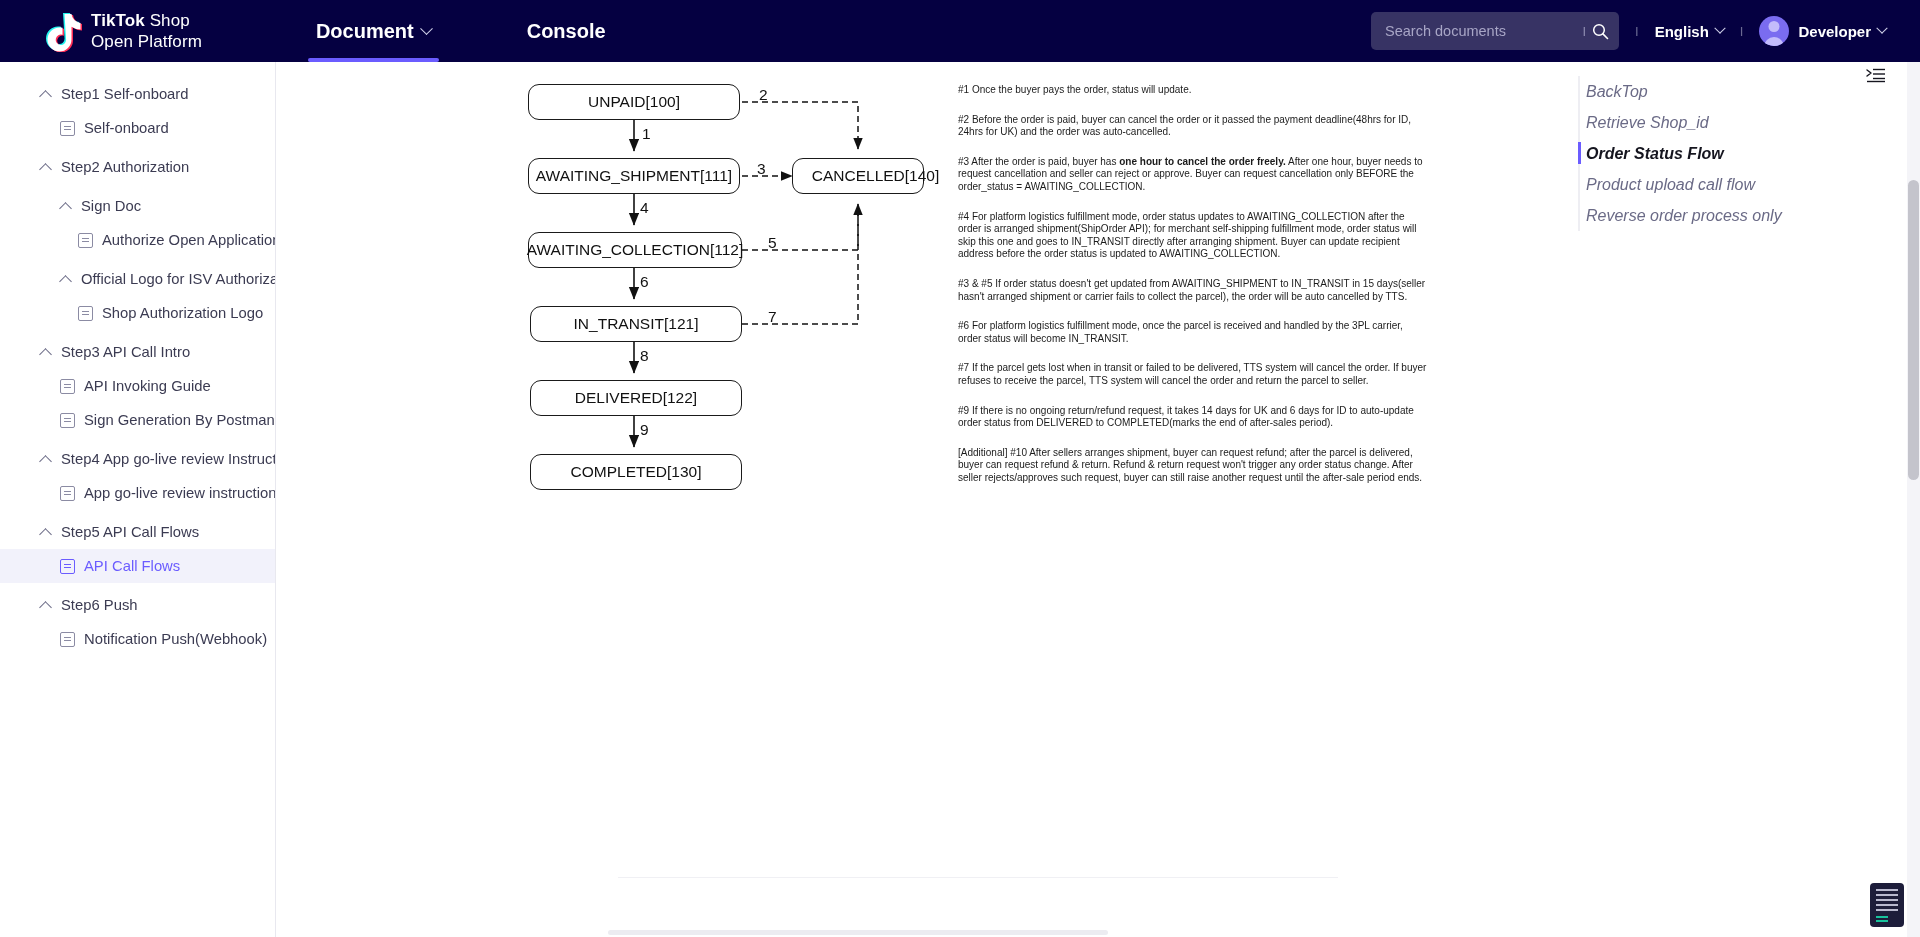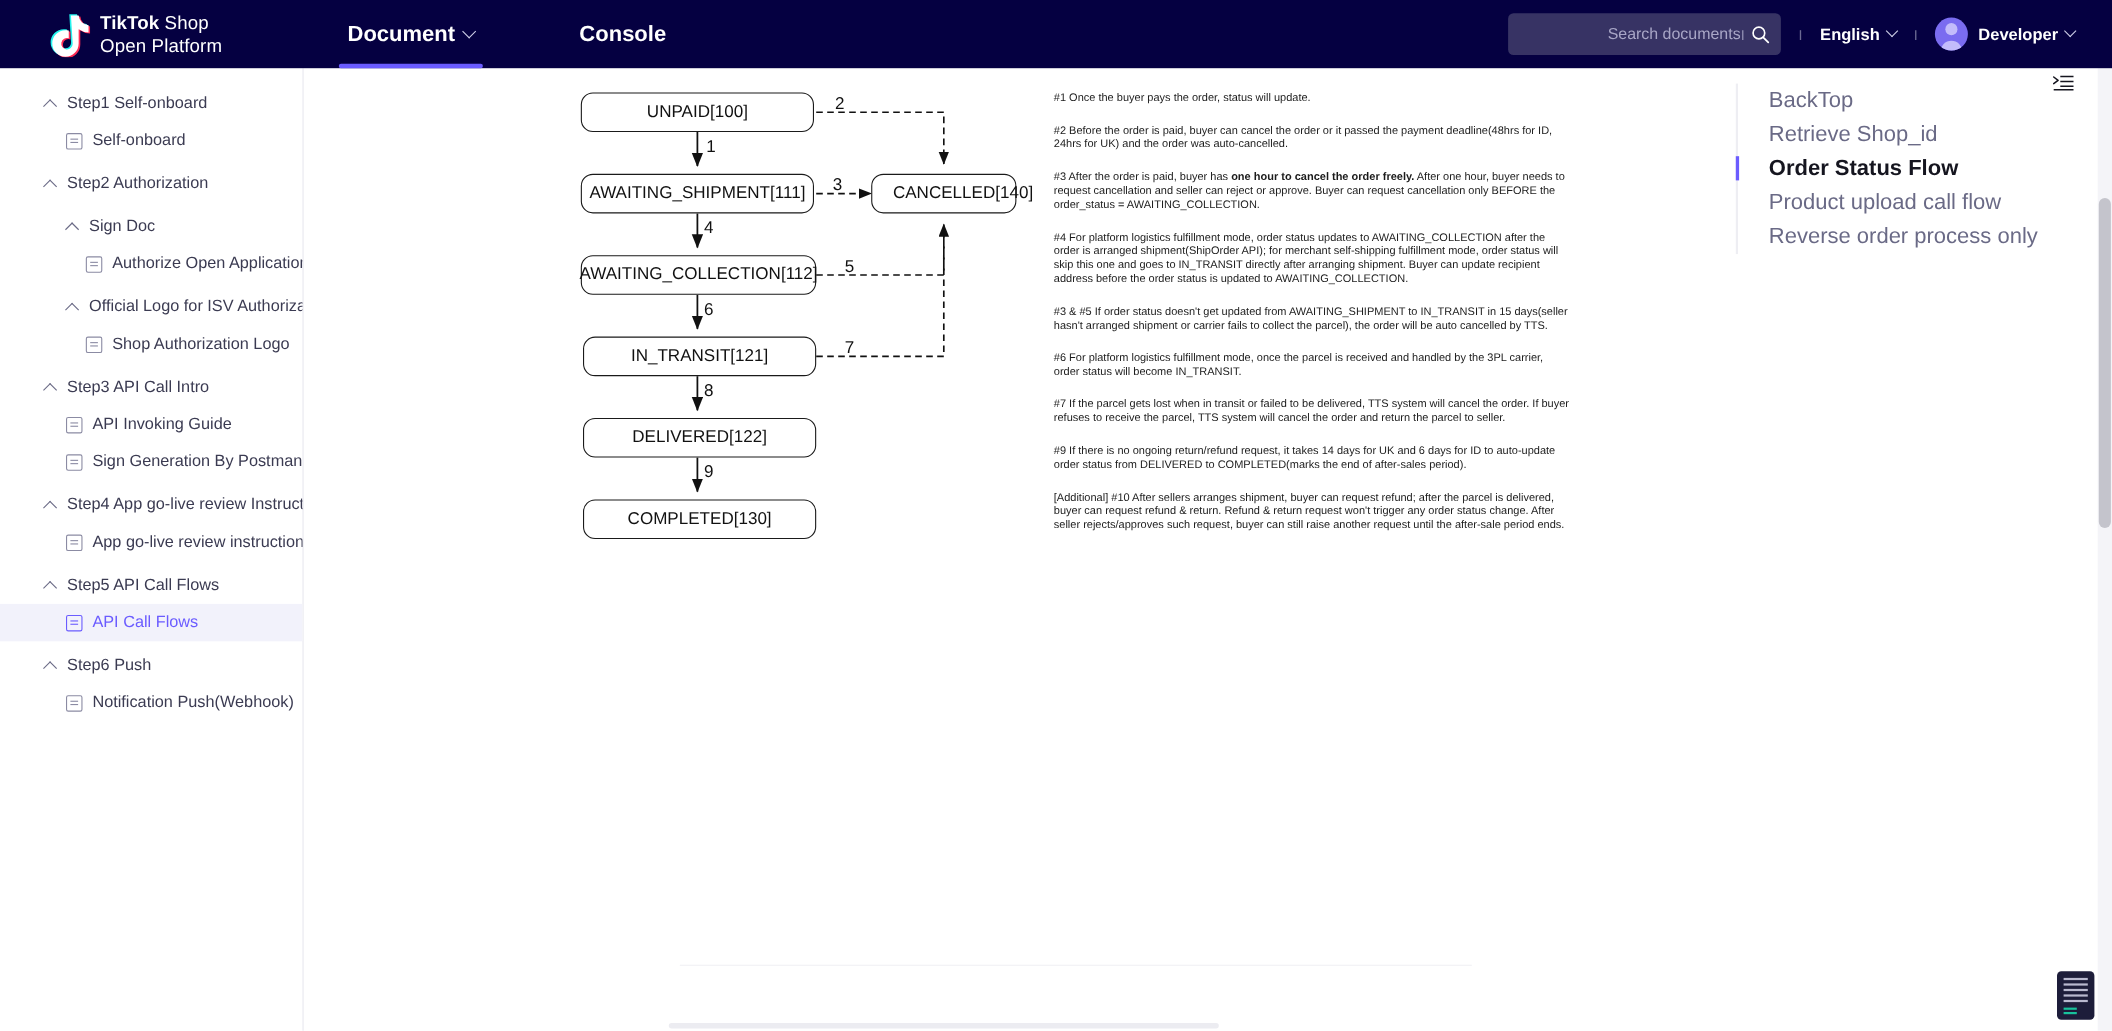--- a/index.html
+++ b/index.html
@@ -70,21 +70,20 @@
     width: 248px; height: 38px;
     background: #373364;
     border-radius: 5px;
     display: flex; align-items: center;
     padding: 0 10px 0 14px;
   }
   .search-box input {
     flex: 1; background: transparent; border: none; outline: none;
     color: #d7d6e8; font-size: 14.5px;
     font-family: "Liberation Sans", sans-serif;
-    text-align: right;
   }
   .search-box input::placeholder { color: #a8a6c6; }
   .search-div { color: #8e8cb0; font-size: 13px; margin-right: 6px; }
   .search-icon { width: 17px; height: 17px; flex: 0 0 17px; }
   .hdr-sep { color: #6b6992; font-size: 13px; margin: 0 16px; }
   .lang {
     display: flex; align-items: center; color: #fff;
     font-size: 15px; font-weight: bold; cursor: pointer; white-space: nowrap;
   }
   .lang .caret, .user .caret {
@@ -205,25 +204,26 @@
     position: absolute; top: 62px; right: 30px;
     width: 312px; height: 875px;
     padding-top: 14px;
     background: #fff;
   }
   .toc-inner { position: relative; border-left: 2px solid #eeeef3; padding-left: 0; }
   .toc-row {
     position: relative;
     height: 31px;
     display: flex; align-items: center;
-    padding-left: 28px;
-    font-size: 20px;
+    padding-left: 6px;
+    font-size: 16px;
     color: #6a6a86;
     cursor: pointer;
     white-space: nowrap;
+    font-style: italic;
   }
   .toc-row.active { color: #15151f; font-weight: bold; }
   .toc-row.active::before {
     content: ""; position: absolute; left: -2px; top: 4px;
     width: 3px; height: 22px; background: #6b5cff;
   }
   .toc-list-icon {
     position: absolute; right: 4px; top: 5px;
     width: 20px; height: 16px; cursor: pointer;
   }

